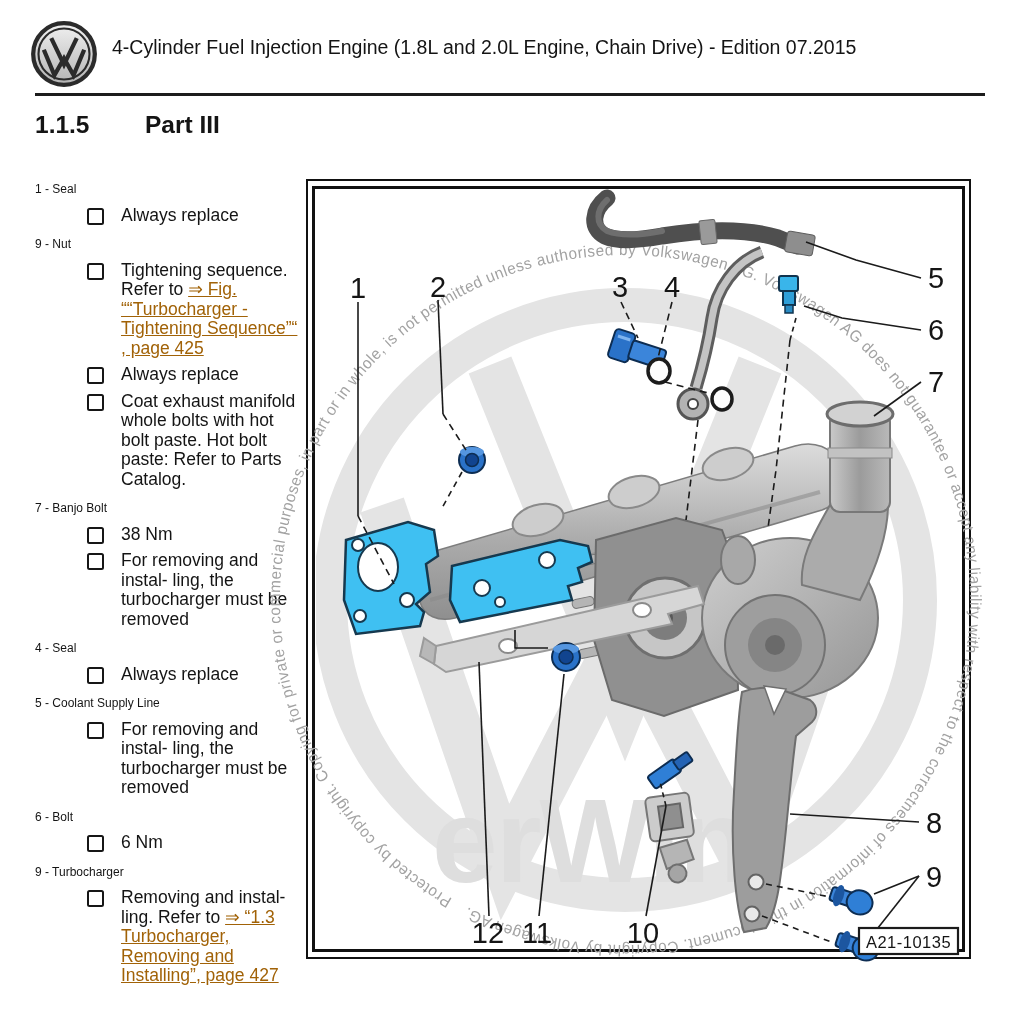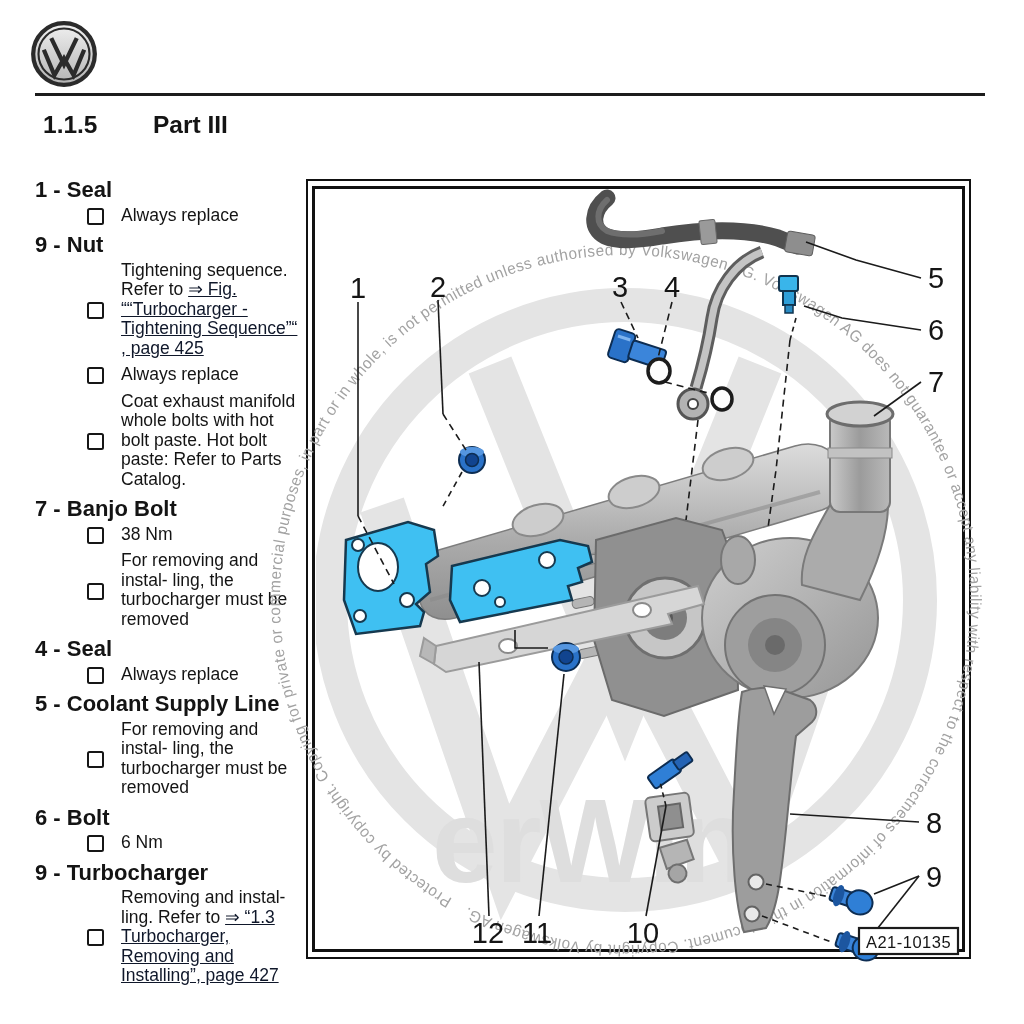--- a/index.html
+++ b/index.html
@@ -4,28 +4,28 @@
 <style>
   html,body{margin:0;padding:0;}
   body{
     width:1024px;height:1024px;position:relative;overflow:hidden;
     background:#ffffff;color:#141414;
     font-family:"Liberation Sans",sans-serif;
   }
   .hdr-logo{position:absolute;left:30px;top:20px;width:68px;height:68px;}
   .hdr-text{position:absolute;left:112px;top:35px;font-size:19.5px;line-height:24px;white-space:nowrap;}
   .hdr-rule{position:absolute;left:35px;top:93px;width:950px;height:2.5px;background:#1c1c1c;}
-  .sec{position:absolute;left:35px;top:111px;font-size:24.5px;font-weight:bold;margin-left:8px;}
+  .sec{position:absolute;left:35px;top:111px;font-size:24.5px;font-weight:bold;}
   .sec .num{display:inline-block;width:110px;}
   .plist{position:absolute;left:35px;top:170px;width:268px;font-size:17.5px;line-height:19.5px;}
-  .ptitle{font-weight:bold;font-size:22px;margin:10px 0 2px 0;}
-  .bullet{display:flex;margin:6px 2px 7px 52px;align-items:center;}
+  .ptitle{font-weight:normal;font-size:12px;margin:10px 0 2px 0;}
+  .bullet{display:flex;margin:6px 2px 7px 52px;}
   .cbx{flex:0 0 13px;width:13px;height:13px;border:2px solid #161616;border-radius:2.5px;margin:2px 17px 0 0;}
   .btext{width:182px;}
-  a.ref{color:#0f172a;text-decoration:underline;cursor:pointer;}
+  a.ref{color:#a16207;text-decoration:underline;cursor:pointer;}
   .fig{position:absolute;left:258px;top:164px;width:764px;height:816px;}
   svg text{font-family:"Liberation Sans",sans-serif;}
 </style>
 </head>
 <body>
 
 <div class="hdr-logo">
   <svg width="68" height="68" viewBox="0 0 64 64">
     <defs>
       <linearGradient id="lg" x1="0" y1="0" x2="0" y2="1">
@@ -33,20 +33,21 @@
           <stop offset="1" stop-color="#b3b3b3"></stop>
       </linearGradient>
     </defs>
     <circle cx="32" cy="32" r="29" fill="url(#lg)" stroke="#2b2b2b" stroke-width="4"></circle>
     <circle cx="32" cy="32" r="24" fill="none" stroke="#2b2b2b" stroke-width="2"></circle>
     <path d="M 20,17 L 32,42 L 44,17" fill="none" stroke="#2b2b2b" stroke-width="4"></path>
     <path d="M 13,28 L 23,52 L 32,36 L 41,52 L 51,28" fill="none" stroke="#2b2b2b" stroke-width="4"></path>
   </svg>
 </div>
 <div class="hdr-text">
+  <div>4-Cylinder Fuel Injection Engine (1.8L and 2.0L Engine, Chain Drive) - Edition 07.2015</div>
 </div>
 <div class="hdr-rule"></div>
 
 <div class="sec">
   <span class="num">1.1.5</span><span>Part III</span>
 </div>
 
 <div class="plist">
 
   <div class="ptitle">1 - Seal</div>

